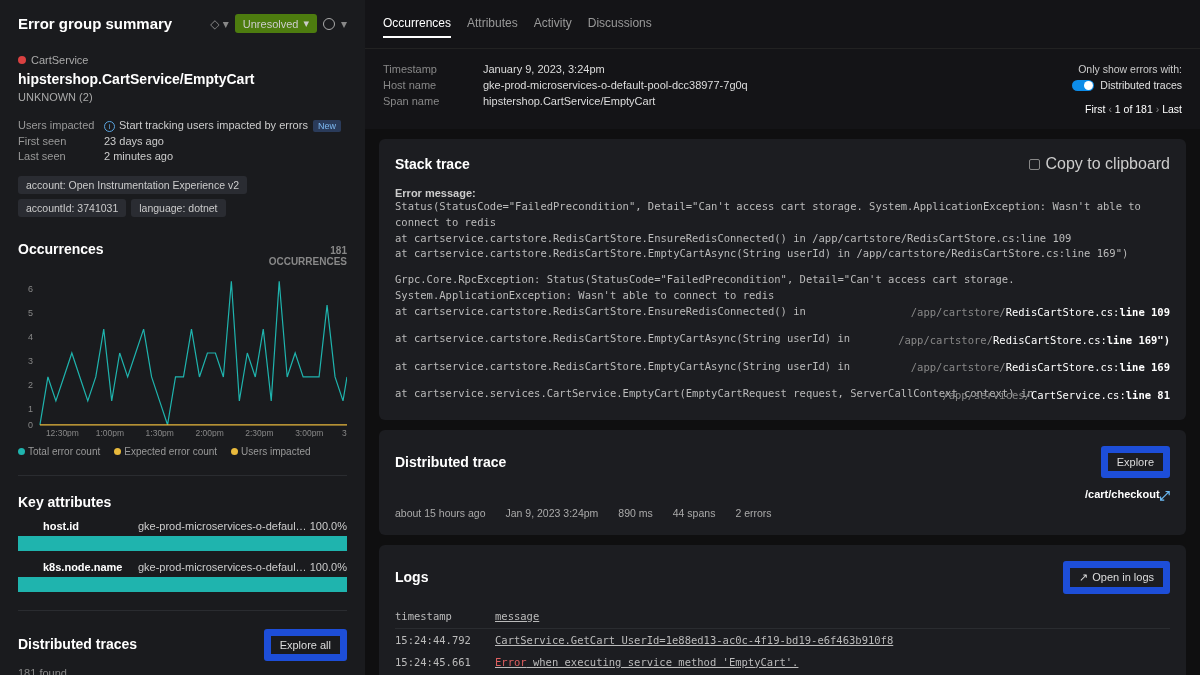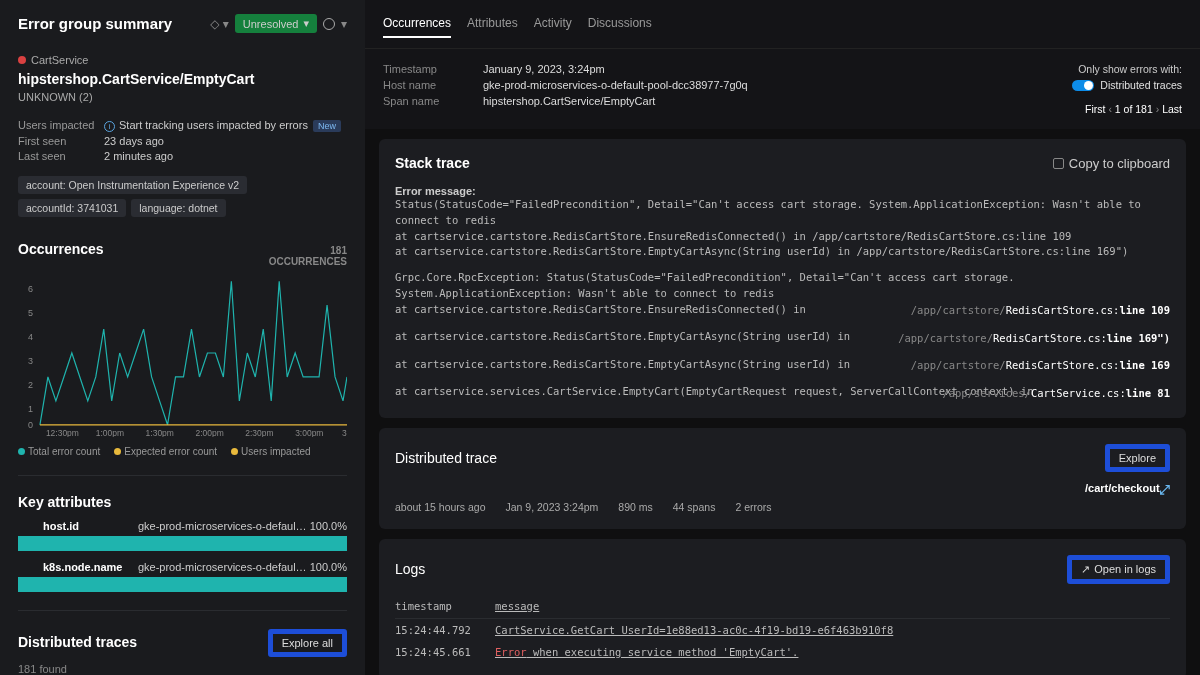--- a/index.html
+++ b/index.html
@@ -2,21 +2,21 @@
 <html><head>
 <meta charset="utf-8">
 <style>
 * { box-sizing: border-box; margin: 0; padding: 0; }
 body { font-family: -apple-system, BlinkMacSystemFont, "Segoe UI", sans-serif; background: #000; color: #e0e0e0; font-size: 12px; width: 1200px; height: 675px; overflow: hidden; display: flex; }
 .sidebar { width: 365px; background: #1a1b1e; padding: 14px 18px; overflow-y: auto; }
 .main { flex: 1; background: #0f0f10; display: flex; flex-direction: column; overflow: hidden; }
 .sb-header { display: flex; justify-content: space-between; align-items: center; margin-bottom: 20px; }
 .sb-title { font-size: 15px; font-weight: 600; color: #fff; }
 .sb-actions { display: flex; gap: 6px; align-items: center; }
-.btn-s { background: #15803d; color: #ccc; border: none; border-radius: 3px; padding: 3px 8px; font-size: 11px; cursor: pointer; display: inline-flex; align-items: center; gap: 3px; }
+.btn-s { background: #4d7c0f; color: #ccc; border: none; border-radius: 3px; padding: 3px 8px; font-size: 11px; cursor: pointer; display: inline-flex; align-items: center; gap: 3px; }
 .chev { margin-left: 2px; }
 .svc-dot { display: inline-block; width: 8px; height: 8px; border-radius: 50%; background: #d94141; margin-right: 5px; }
 .svc-name { font-size: 11px; color: #aaa; }
 .err-name { font-size: 14px; font-weight: 600; color: #fff; margin: 4px 0; }
 .err-sub { font-size: 11px; color: #aaa; margin-bottom: 16px; }
 .meta-row { display: flex; font-size: 11px; margin: 3px 0; }
 .meta-lbl { width: 86px; color: #999; }
 .meta-val { color: #ccc; }
 .info-ic { display: inline-block; width: 11px; height: 11px; border: 1px solid #5aa5e0; border-radius: 50%; font-size: 8px; text-align: center; line-height: 10px; color: #5aa5e0; margin-right: 4px; }
 .new-tag { background: #2a3b5a; color: #7db8f0; padding: 1px 5px; border-radius: 2px; font-size: 9px; margin-left: 5px; }
@@ -45,30 +45,30 @@
 .ov-right { text-align: right; font-size: 10.5px; }
 .tog-lbl { color: #ccc; margin-bottom: 4px; }
 .tog-row { display: flex; align-items: center; justify-content: flex-end; gap: 6px; margin-bottom: 8px; }
 .tog { width: 22px; height: 11px; background: #0d8ce8; border-radius: 6px; position: relative; }
 .tog::after { content: ''; position: absolute; right: 1px; top: 1px; width: 9px; height: 9px; background: #fff; border-radius: 50%; }
 .pager { color: #888; margin-top: 12px; }
 .pager span { color: #fff; }
 .stack-sec, .dt-sec, .logs-sec { background: #1c1d21; margin: 10px 14px; border-radius: 6px; padding: 16px; }
 .stack-head { display: flex; justify-content: space-between; align-items: center; margin-bottom: 14px; }
 .stack-title { font-size: 14px; font-weight: 600; color: #fff; }
-.copy-btn { display: inline-flex; align-items: center; gap: 5px; font-size: 13px; color: #ccc; cursor: pointer; }
+.copy-btn { display: inline-flex; align-items: center; gap: 5px; font-size: 16px; color: #ccc; cursor: pointer; }
 .emsg-lbl { font-size: 11px; color: #ccc; font-weight: 600; margin-bottom: 0; }
 .trace { font-family: ui-monospace, "SFMono-Regular", Consolas, monospace; font-size: 10.5px; line-height: 1.5; color: #bbb; }
 .trace .path { color: #888; }
 .trace .file { color: #fff; }
 .trace .ln { color: #fff; font-weight: 700; }
 .trace .r { text-align: right; display: block; margin-top: -14px; }
 .dt-head, .logs-head { display: flex; justify-content: space-between; align-items: center; margin-bottom: 10px; }
-.dt-title, .logs-title { font-size: 14px; font-weight: 400; color: #fff; }
-.btn-o { background: transparent; border: 5px solid #1d4ed8; border-radius: 3px; padding: 3px 9px; font-size: 11px; color: #ddd; cursor: pointer; display: inline-flex; align-items: center; gap: 4px; }
+.dt-title, .logs-title { font-size: 14px; font-weight: 700; color: #fff; }
+.btn-o { background: transparent; border: 7px solid #1d4ed8; border-radius: 3px; padding: 3px 9px; font-size: 11px; color: #ddd; cursor: pointer; display: inline-flex; align-items: center; gap: 4px; }
 .dt-meta { font-size: 11px; color: #fff; font-weight: 600; margin-bottom: 3px; display: flex; justify-content: flex-end; }
 .dt-stats { display: flex; gap: 20px; font-size: 10.5px; color: #aaa; }
 .log-tbl { width: 100%; font-size: 10.5px; }
 .log-th { display: flex; padding: 6px 0; border-bottom: 1px solid #2a2c30; color: #999; }
 .log-tr { display: flex; padding: 5px 0; }
 .log-ts { width: 100px; font-family: ui-monospace, monospace; color: #bbb; }
 .log-msg { flex: 1; font-family: ui-monospace, monospace; color: #bbb; text-decoration: underline; }
 .log-err { color: #e06060; }
 .link-ic { color: #6ab8f0; font-size: 13px; cursor: pointer; }
 .main-scroll { flex: 1; overflow-y: auto; }

